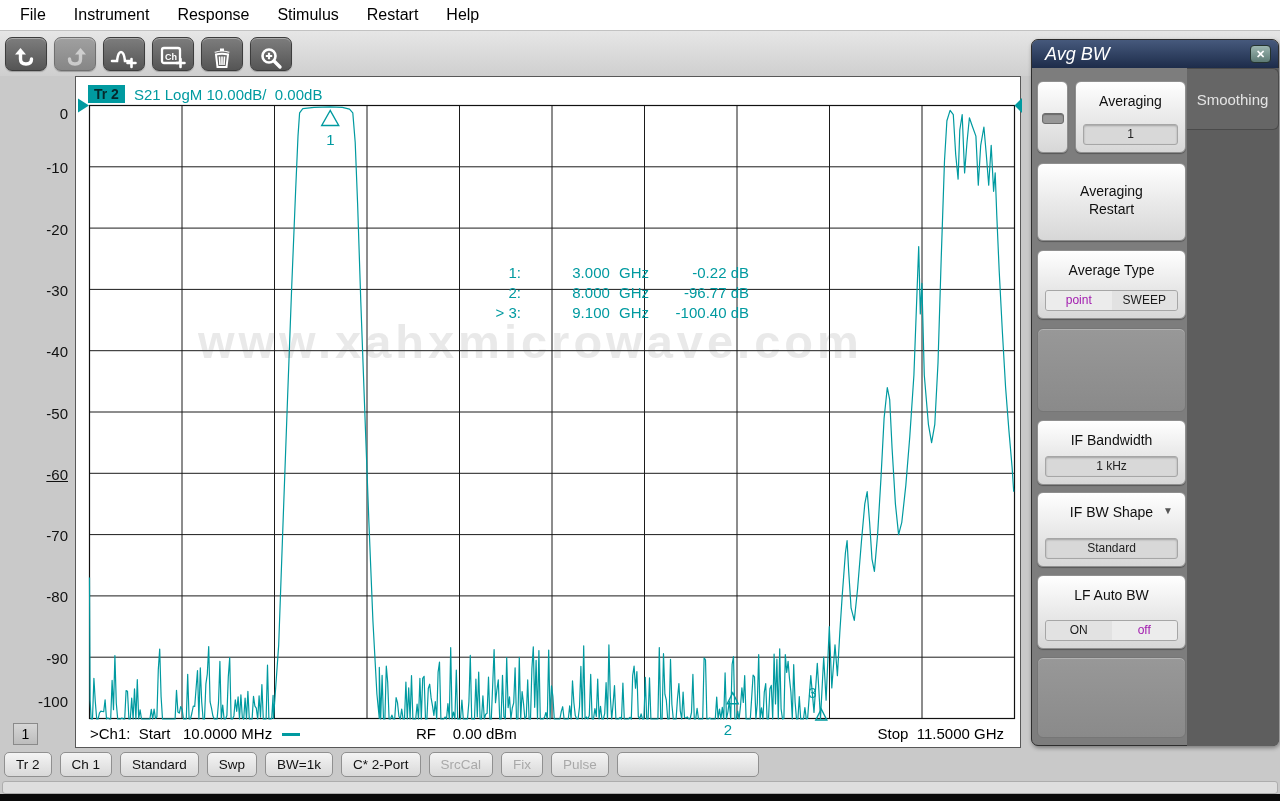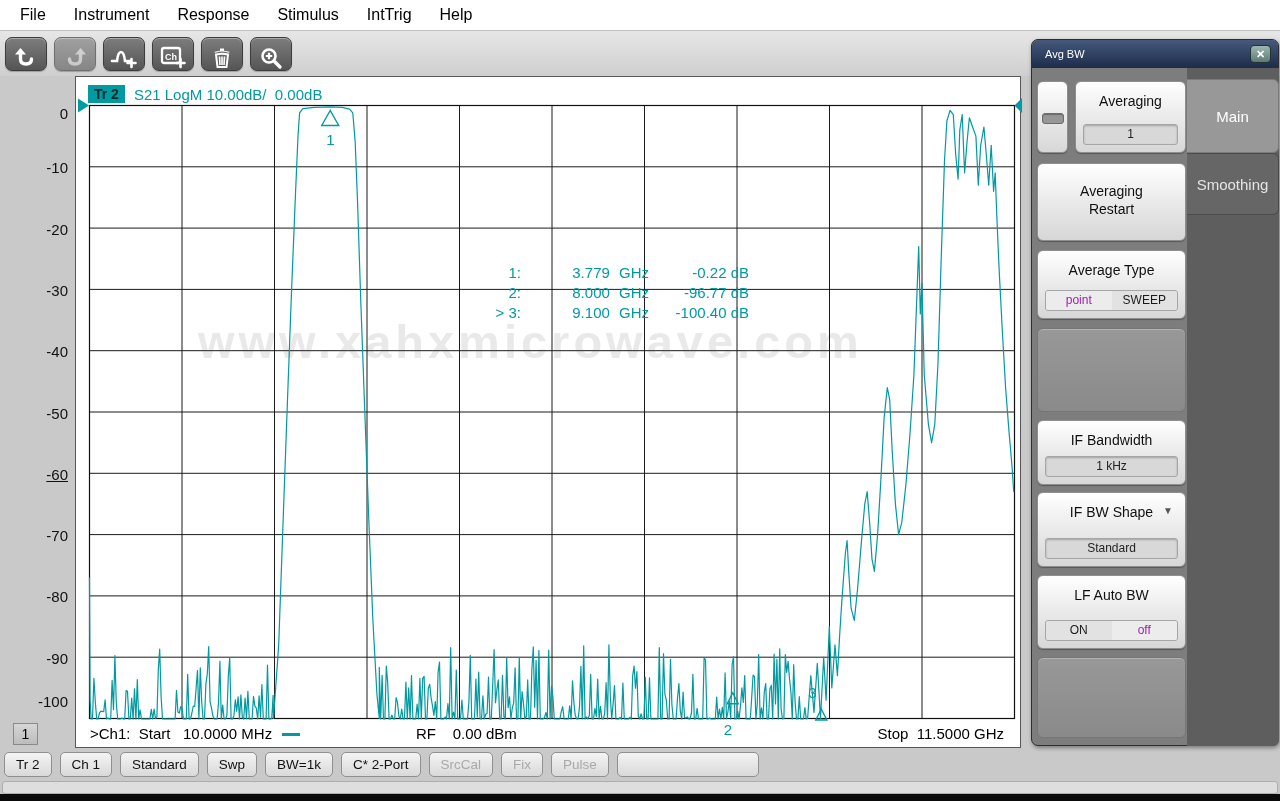--- a/index.html
+++ b/index.html
@@ -56,21 +56,21 @@
                font-family:Liberation Sans, sans-serif; font-size:47px; font-weight:bold;
                letter-spacing:4px; color:rgba(70,70,70,0.12); white-space:nowrap; }
 
   
   .side-panel { position:absolute; left:1031px; top:39px; width:248px; height:707px;
                 background:#7d7d7d; border:1px solid #2e2e2e; border-radius:7px;
                 box-shadow:1px 2px 4px rgba(0,0,0,.4); z-index:40; }
   .sp-title { position:absolute; left:0; top:0; width:100%; height:28px;
               background:linear-gradient(#46597c,#1d2c4a); border-radius:6px 6px 0 0;
               display:flex; align-items:center; }
-  .sp-title-text { color:#fff; font-size:11px; margin-left:13px; }
+  .sp-title-text { color:#fff; font-size:18px; margin-left:13px;font-style:italic; }
   .sp-close { position:absolute; right:7px; top:5px; width:21px; height:18px; border-radius:4px;
               background:linear-gradient(#9db7b1,#5d7a74); border:1px solid #24332f;
               color:#fff; font-size:11px; font-weight:bold; text-align:center; line-height:16px; }
 
   .pbtn { position:absolute; left:5px; width:149px; border-radius:6px;
           background:linear-gradient(#ffffff,#ececec 45%,#d7d7d7); border:1px solid #8f8f8f;
           box-shadow:0 1px 1px rgba(0,0,0,.3); text-align:center; color:#101010; font-size:14px; }
   .pbtn.disabled { background:linear-gradient(#989898,#8a8a8a); border-color:#767676;
                    box-shadow:inset 0 1px 0 rgba(255,255,255,.25); }
   .pbtn-label { margin-top:10px; line-height:18px; }
@@ -109,21 +109,21 @@
 </head>
 <body>
 
 <div id="root">
 
   <div class="menu-bar">
       <div class="menu-item">File</div>
       <div class="menu-item">Instrument</div>
       <div class="menu-item">Response</div>
       <div class="menu-item">Stimulus</div>
-      <div class="menu-item">IntTrig</div>
+      <div class="menu-item">Restart</div>
       <div class="menu-item">Help</div>
     </div>
 
   <div class="toolbar">
     <div class="tool-btn">
       <span>
         <svg width="26" height="24" viewBox="0 0 26 24">
             <path d="M7.5 7 L7.5 13 Q7.5 18 13 18 Q18.5 18 18.5 13" fill="none" stroke="#fff" stroke-width="3.4" stroke-linecap="round"></path>
             <polygon points="2,8.5 13,8.5 7.5,2" fill="#fff"></polygon>
           </svg>
@@ -206,21 +206,21 @@
         <polygon points="745.2885117493472,632 739.7885117493472,643 750.7885117493472,643" fill="none" stroke="#009aa0" stroke-width="1.4"></polygon>
         <text x="732.2885117493472" y="621" fill="#009aa0" font-size="15" font-family="Liberation Sans, sans-serif">3</text>
       </svg>
     <div class="trace-header">
       <span class="trace-badge">Tr 2</span>
       <span class="trace-title">S21 LogM 10.00dB/  0.00dB</span>
     </div>
     <div class="marker-readout">
         <div class="mk-row">
           <span class="mk-id">1:</span>
-          <span class="mk-f">3.779 GHz</span>
+          <span class="mk-f">3.000 GHz</span>
           <span class="mk-v">-0.22 dB</span>
         </div>
         <div class="mk-row">
           <span class="mk-id">2:</span>
           <span class="mk-f">8.000 GHz</span>
           <span class="mk-v">-96.77 dB</span>
         </div>
         <div class="mk-row">
           <span class="mk-id">&gt; 3:</span>
           <span class="mk-f">9.100 GHz</span>
@@ -295,21 +295,20 @@
       <div class="pbtn-label">LF Auto BW</div>
       <div class="pbtn-inset pbtn-toggle">
         <span class="tg-on">ON</span>
         <span class="tg-off">off</span>
       </div>
     </div>
 
     <div class="pbtn disabled" style="top:617px; height:81px;"></div>
 
     <div class="tabs-col">
-        <div class="sp-tab active" style="height: 74px; margin-top: 11px;">Main</div>
         <div class="sp-tab" style="height: 62px; margin-top: 0px;">Smoothing</div>
       </div>
   </div>
 
   <div class="status-bar">
       <div class="st-btn">Tr 2</div>
       <div class="st-btn">Ch 1</div>
       <div class="st-btn">Standard</div>
       <div class="st-btn">Swp</div>
       <div class="st-btn">BW=1k</div>

